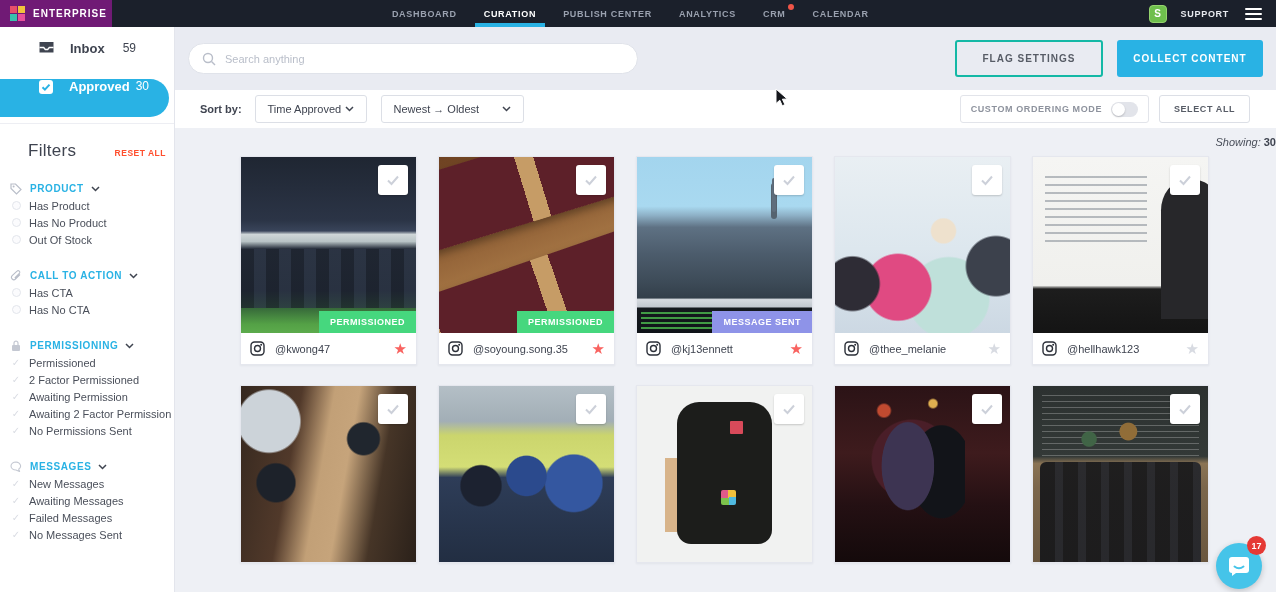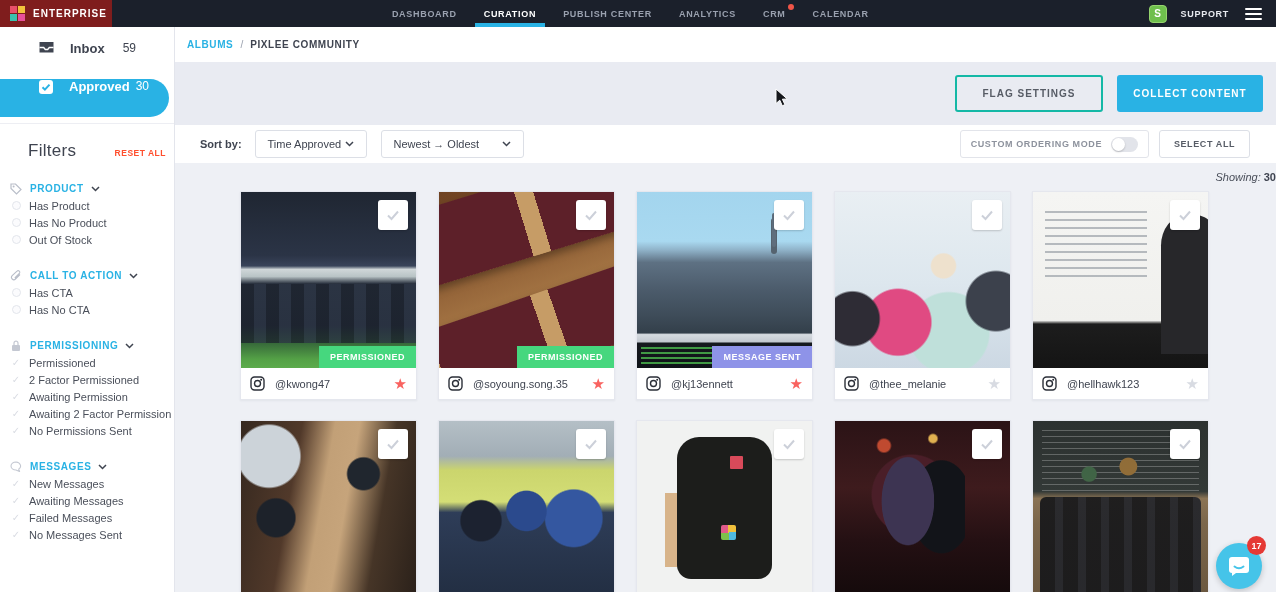--- a/index.html
+++ b/index.html
@@ -2,21 +2,21 @@
 <html><head>
 <meta charset="utf-8">
 <style>
   * { margin:0; padding:0; box-sizing:border-box; }
   html,body { width:1276px; height:592px; overflow:hidden; }
   body { font-family:"Liberation Sans","DejaVu Sans",sans-serif; background:#eef0f5; }
   #app { position:relative; width:1276px; height:592px; overflow:hidden; background:#eef0f5; }
 
   
   .topnav { position:absolute; top:0; left:0; right:0; height:27px; background:#1b202b; display:flex; align-items:stretch; z-index:40; }
-  .brand-block { width:112px; background:#7f1d1d; display:flex; align-items:center; gap:8px; padding-left:10px; flex:0 0 auto; }
+  .brand-block { width:112px; background:#701a75; display:flex; align-items:center; gap:8px; padding-left:10px; flex:0 0 auto; }
   .brand-logo { width:15px; height:15px; display:grid; grid-template-columns:7px 7px; grid-template-rows:7px 7px; gap:1px; }
   .brand-logo i { display:block; }
   .brand-logo i:nth-child(1){background:#e8506b;} .brand-logo i:nth-child(2){background:#f2c23c;}
   .brand-logo i:nth-child(3){background:#39c2ad;} .brand-logo i:nth-child(4){background:#e84f9a;}
   .brand-name { color:#fff; font-size:10px; font-weight:bold; letter-spacing:1px; }
   .nav-tabs { display:flex; align-items:stretch; gap:27px; margin:0 auto; }
   .nav-tab { position:relative; display:flex; align-items:center; color:#9aa1af; font-size:9px; font-weight:bold; letter-spacing:.7px; cursor:pointer; }
   .nav-tab.active { color:#fff; }
   .nav-tab.active::after { content:""; position:absolute; left:-9px; right:-9px; bottom:0; height:4px; background:#29b2e4; }
   .crm-dot { position:absolute; top:4px; right:-8px; width:6px; height:6px; border-radius:50%; background:#f05548; }
@@ -336,27 +336,29 @@
           <span class="opt-label">Failed Messages</span>
         </div>
       <div class="fs-option">
           <span class="opt-icon check-glyph">✓</span>
           <span class="opt-label">No Messages Sent</span>
         </div>
     </div>
   </aside>
 
   <main class="main">
-    <div class="breadcrumb-row">
-      <span class="bc-root">ALBUMS</span>
-      <span class="bc-sep">/</span>
-      <span class="bc-current">PIXLEE COMMUNITY</span>
-    </div>
 
     <div class="toolbar-row">
+      <div class="search-pill">
+        <svg width="14" height="14" viewBox="0 0 14 14">
+            <circle cx="6" cy="6" r="4.5" stroke="#b9bec9" stroke-width="1.4" fill="none"></circle>
+            <path d="M9.5 9.5 L13 13" stroke="#b9bec9" stroke-width="1.4"></path>
+          </svg>
+        <input type="text" placeholder="Search anything" style="">
+      </div>
       <button class="btn-flag">FLAG SETTINGS</button>
       <button class="btn-collect">COLLECT CONTENT</button>
     </div>
 
     <div class="sort-row">
       <span class="sort-label">Sort by:</span>
       <div class="dd dd-field">
         <span>Time Approved</span>
         <svg width="9" height="6" viewBox="0 0 9 6">
             <path d="M1 1 l3.5 3.5 L8 1" stroke="#3f4450" stroke-width="1.5" fill="none"></path>

